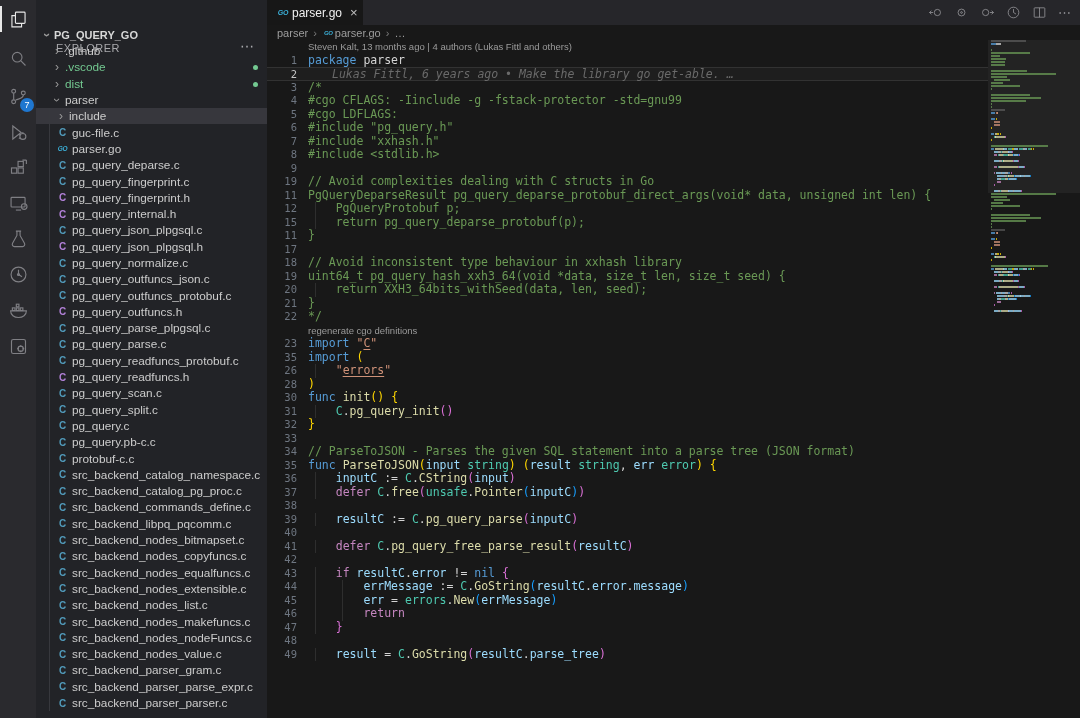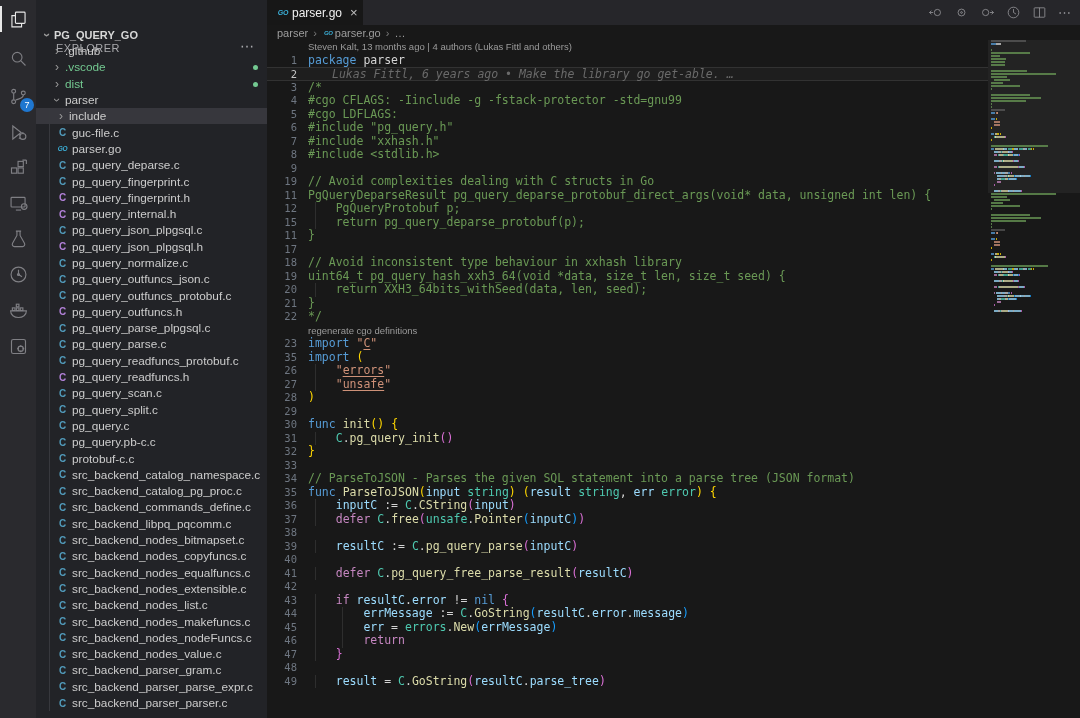--- a/index.html
+++ b/index.html
@@ -471,23 +471,21 @@
         <div class="crow"><span class="ln">17</span><span class="ct"></span></div>
         <div class="crow"><span class="ln">18</span><span class="ct"><span class="tk-com">// Avoid inconsistent type behaviour in xxhash library</span></span></div>
         <div class="crow"><span class="ln">19</span><span class="ct"><span class="tk-com">uint64_t pg_query_hash_xxh3_64(void *data, size_t len, size_t seed) {</span></span></div>
         <div class="crow"><span class="ln">20</span><span class="ig" style="left: 48px;"></span><span class="ct"><span class="tk-com">    return XXH3_64bits_withSeed(data, len, seed);</span></span></div>
         <div class="crow"><span class="ln">21</span><span class="ct"><span class="tk-com">}</span></span></div>
         <div class="crow"><span class="ln">22</span><span class="ct"><span class="tk-com">*/</span></span></div>
         <div class="crow lens">regenerate cgo definitions</div>
         <div class="crow"><span class="ln">23</span><span class="ct"><span class="tk-kw">import</span><span class="tk-txt"> </span><span class="tk-str">"</span><span class="tk-str u">C</span><span class="tk-str">"</span></span></div>
         <div class="crow"><span class="ln">35</span><span class="ct"><span class="tk-kw">import</span><span class="tk-txt"> </span><span class="tk-b1">(</span></span></div>
         <div class="crow"><span class="ln">26</span><span class="ig" style="left: 48px;"></span><span class="ct"><span class="tk-txt">    </span><span class="tk-str">"</span><span class="tk-str u">errors</span><span class="tk-str">"</span></span></div>
-        <div class="crow"><span class="ln">27</span><span class="ig" style="left: 48px;"></span><span class="ct"><span class="tk-txt">    </span><span class="tk-str">"</span><span class="tk-str u">unsafe</span><span class="tk-str">"</span></span></div>
         <div class="crow"><span class="ln">28</span><span class="ct"><span class="tk-b1">)</span></span></div>
-        <div class="crow"><span class="ln">29</span><span class="ct"></span></div>
         <div class="crow"><span class="ln">30</span><span class="ct"><span class="tk-kw">func</span><span class="tk-txt"> </span><span class="tk-fn">init</span><span class="tk-b1">()</span><span class="tk-txt"> </span><span class="tk-b1">{</span></span></div>
         <div class="crow"><span class="ln">31</span><span class="ig" style="left: 48px;"></span><span class="ct"><span class="tk-txt">    </span><span class="tk-type">C</span><span class="tk-txt">.</span><span class="tk-fn">pg_query_init</span><span class="tk-b2">()</span></span></div>
         <div class="crow"><span class="ln">32</span><span class="ct"><span class="tk-b1">}</span></span></div>
         <div class="crow"><span class="ln">33</span><span class="ct"></span></div>
         <div class="crow"><span class="ln">34</span><span class="ct"><span class="tk-com">// ParseToJSON - Parses the given SQL statement into a parse tree (JSON format)</span></span></div>
         <div class="crow"><span class="ln">35</span><span class="ct"><span class="tk-kw">func</span><span class="tk-txt"> </span><span class="tk-fn">ParseToJSON</span><span class="tk-b1">(</span><span class="tk-var">input</span><span class="tk-txt"> </span><span class="tk-type">string</span><span class="tk-b1">)</span><span class="tk-txt"> </span><span class="tk-b1">(</span><span class="tk-var">result</span><span class="tk-txt"> </span><span class="tk-type">string</span><span class="tk-txt">, </span><span class="tk-var">err</span><span class="tk-txt"> </span><span class="tk-type">error</span><span class="tk-b1">)</span><span class="tk-txt"> </span><span class="tk-b1">{</span></span></div>
         <div class="crow"><span class="ln">36</span><span class="ig" style="left: 48px;"></span><span class="ct"><span class="tk-txt">    </span><span class="tk-var">inputC</span><span class="tk-txt"> := </span><span class="tk-type">C</span><span class="tk-txt">.</span><span class="tk-fn">CString</span><span class="tk-b2">(</span><span class="tk-var">input</span><span class="tk-b2">)</span></span></div>
         <div class="crow"><span class="ln">37</span><span class="ig" style="left: 48px;"></span><span class="ct"><span class="tk-txt">    </span><span class="tk-ctl">defer</span><span class="tk-txt"> </span><span class="tk-type">C</span><span class="tk-txt">.</span><span class="tk-fn">free</span><span class="tk-b2">(</span><span class="tk-type">unsafe</span><span class="tk-txt">.</span><span class="tk-fn">Pointer</span><span class="tk-b3">(</span><span class="tk-var">inputC</span><span class="tk-b3">)</span><span class="tk-b2">)</span></span></div>
         <div class="crow"><span class="ln">38</span><span class="ct"></span></div>
         <div class="crow"><span class="ln">39</span><span class="ig" style="left: 48px;"></span><span class="ct"><span class="tk-txt">    </span><span class="tk-var">resultC</span><span class="tk-txt"> := </span><span class="tk-type">C</span><span class="tk-txt">.</span><span class="tk-fn">pg_query_parse</span><span class="tk-b2">(</span><span class="tk-var">inputC</span><span class="tk-b2">)</span></span></div>

